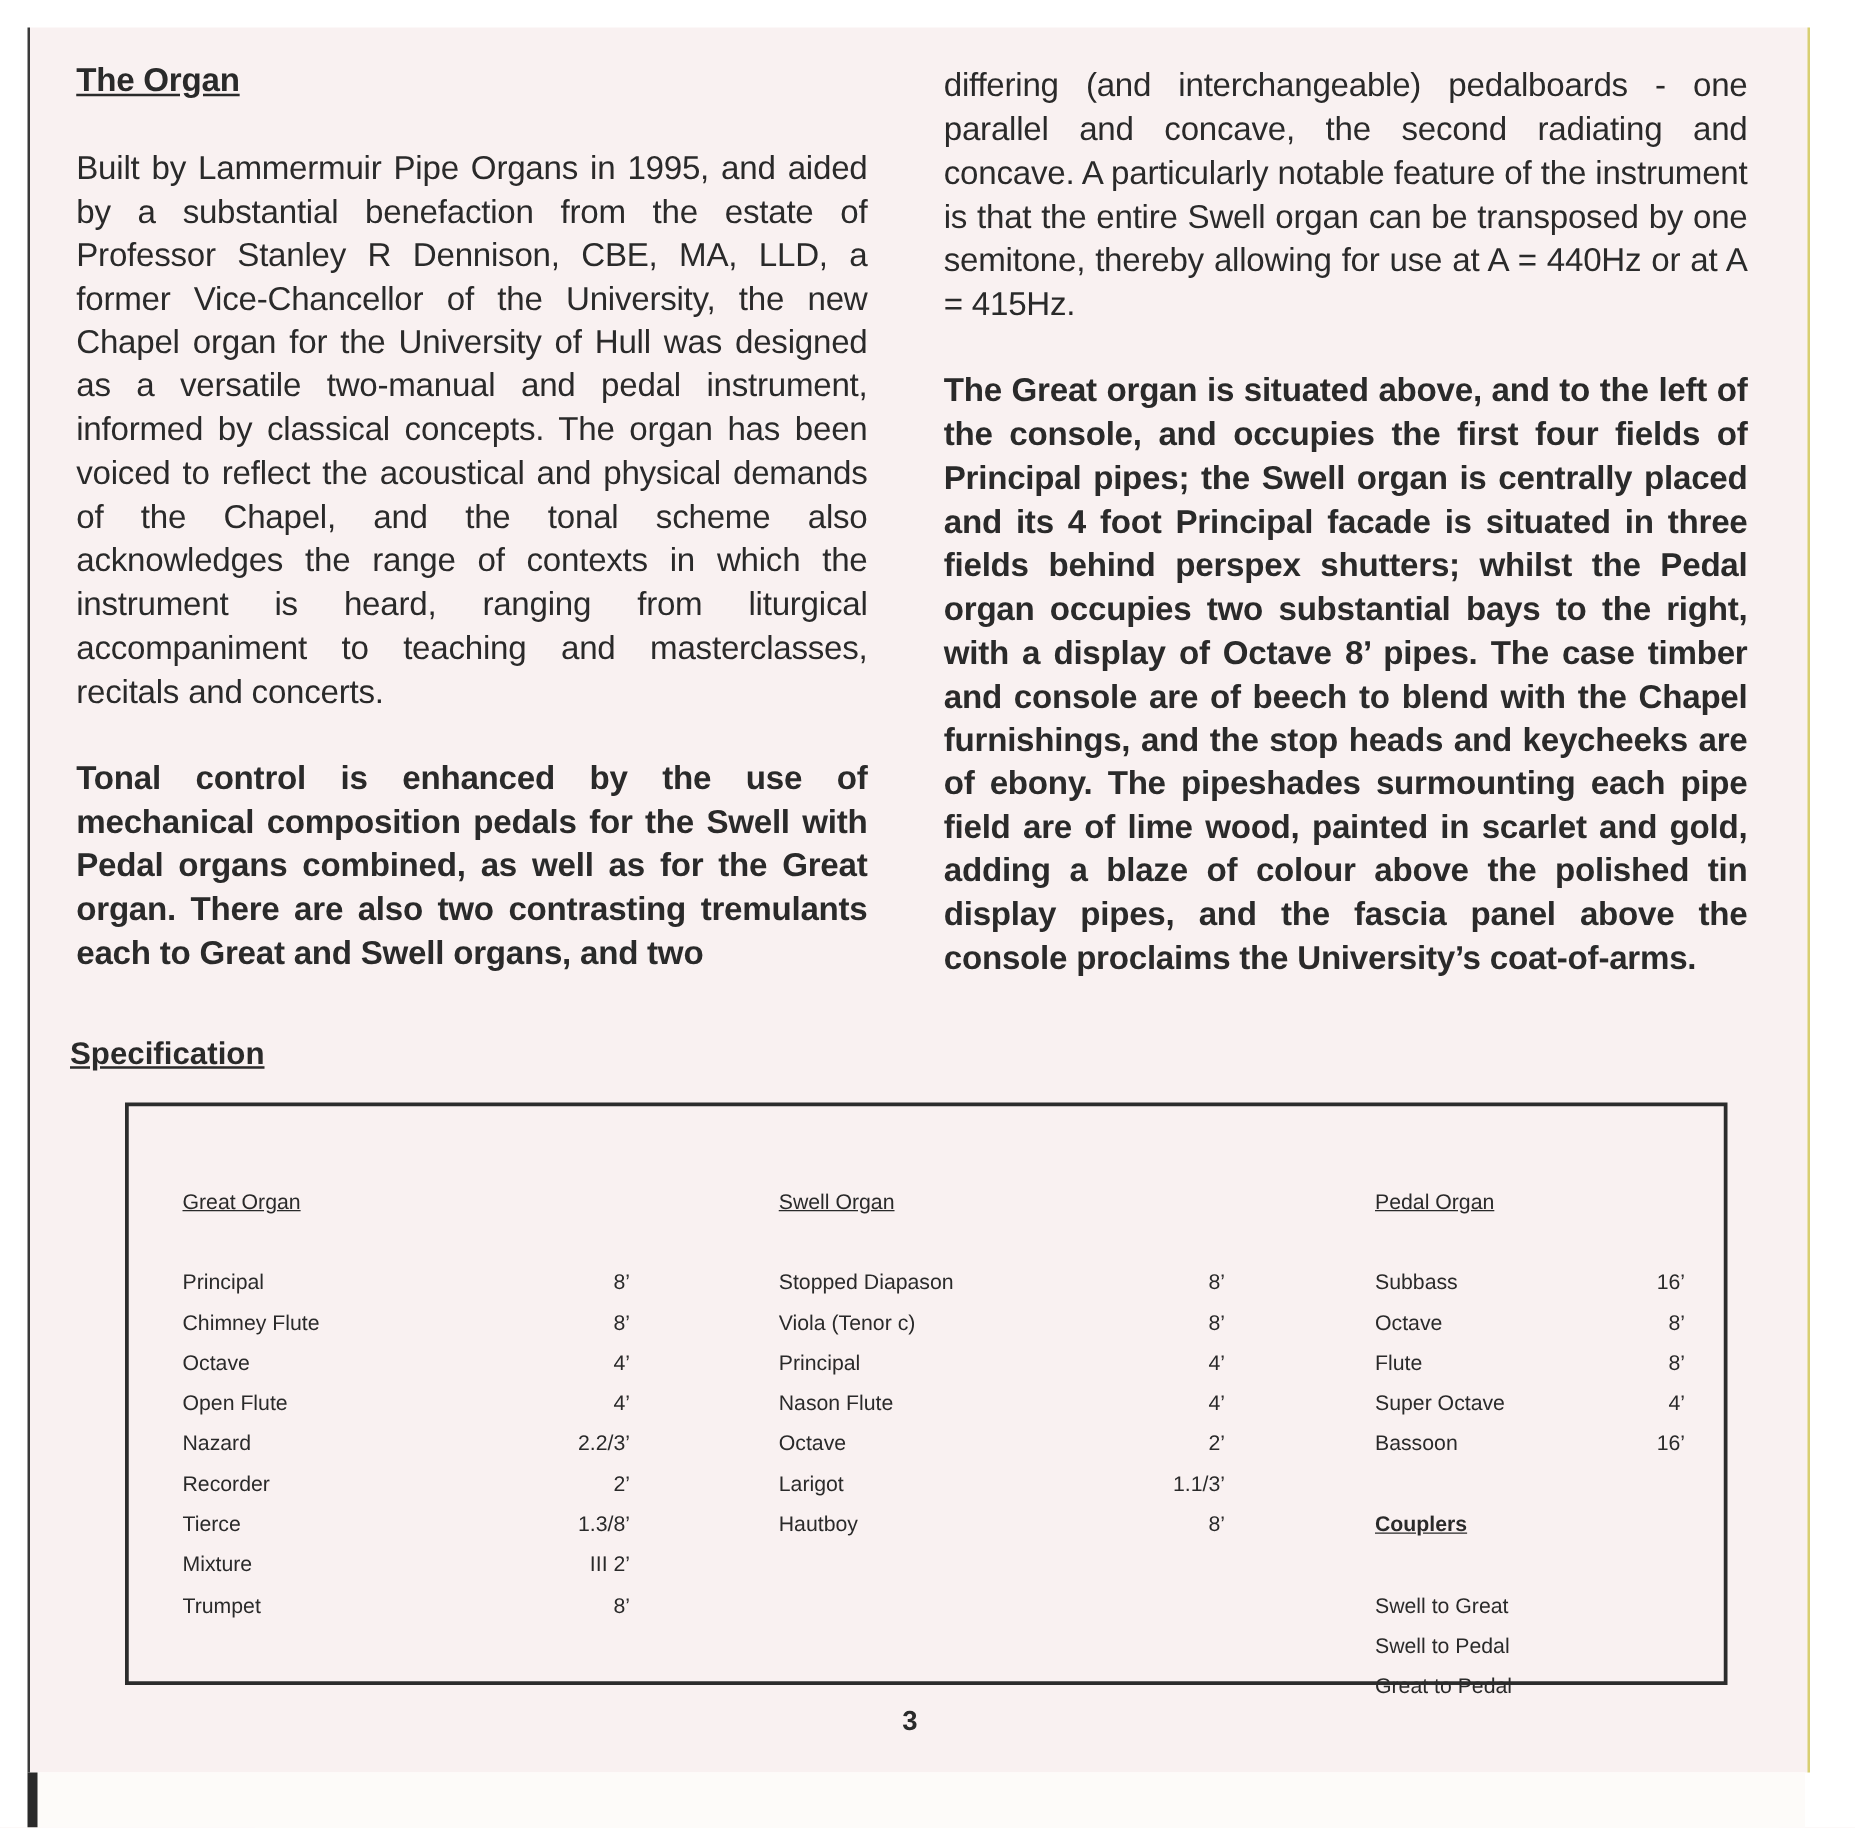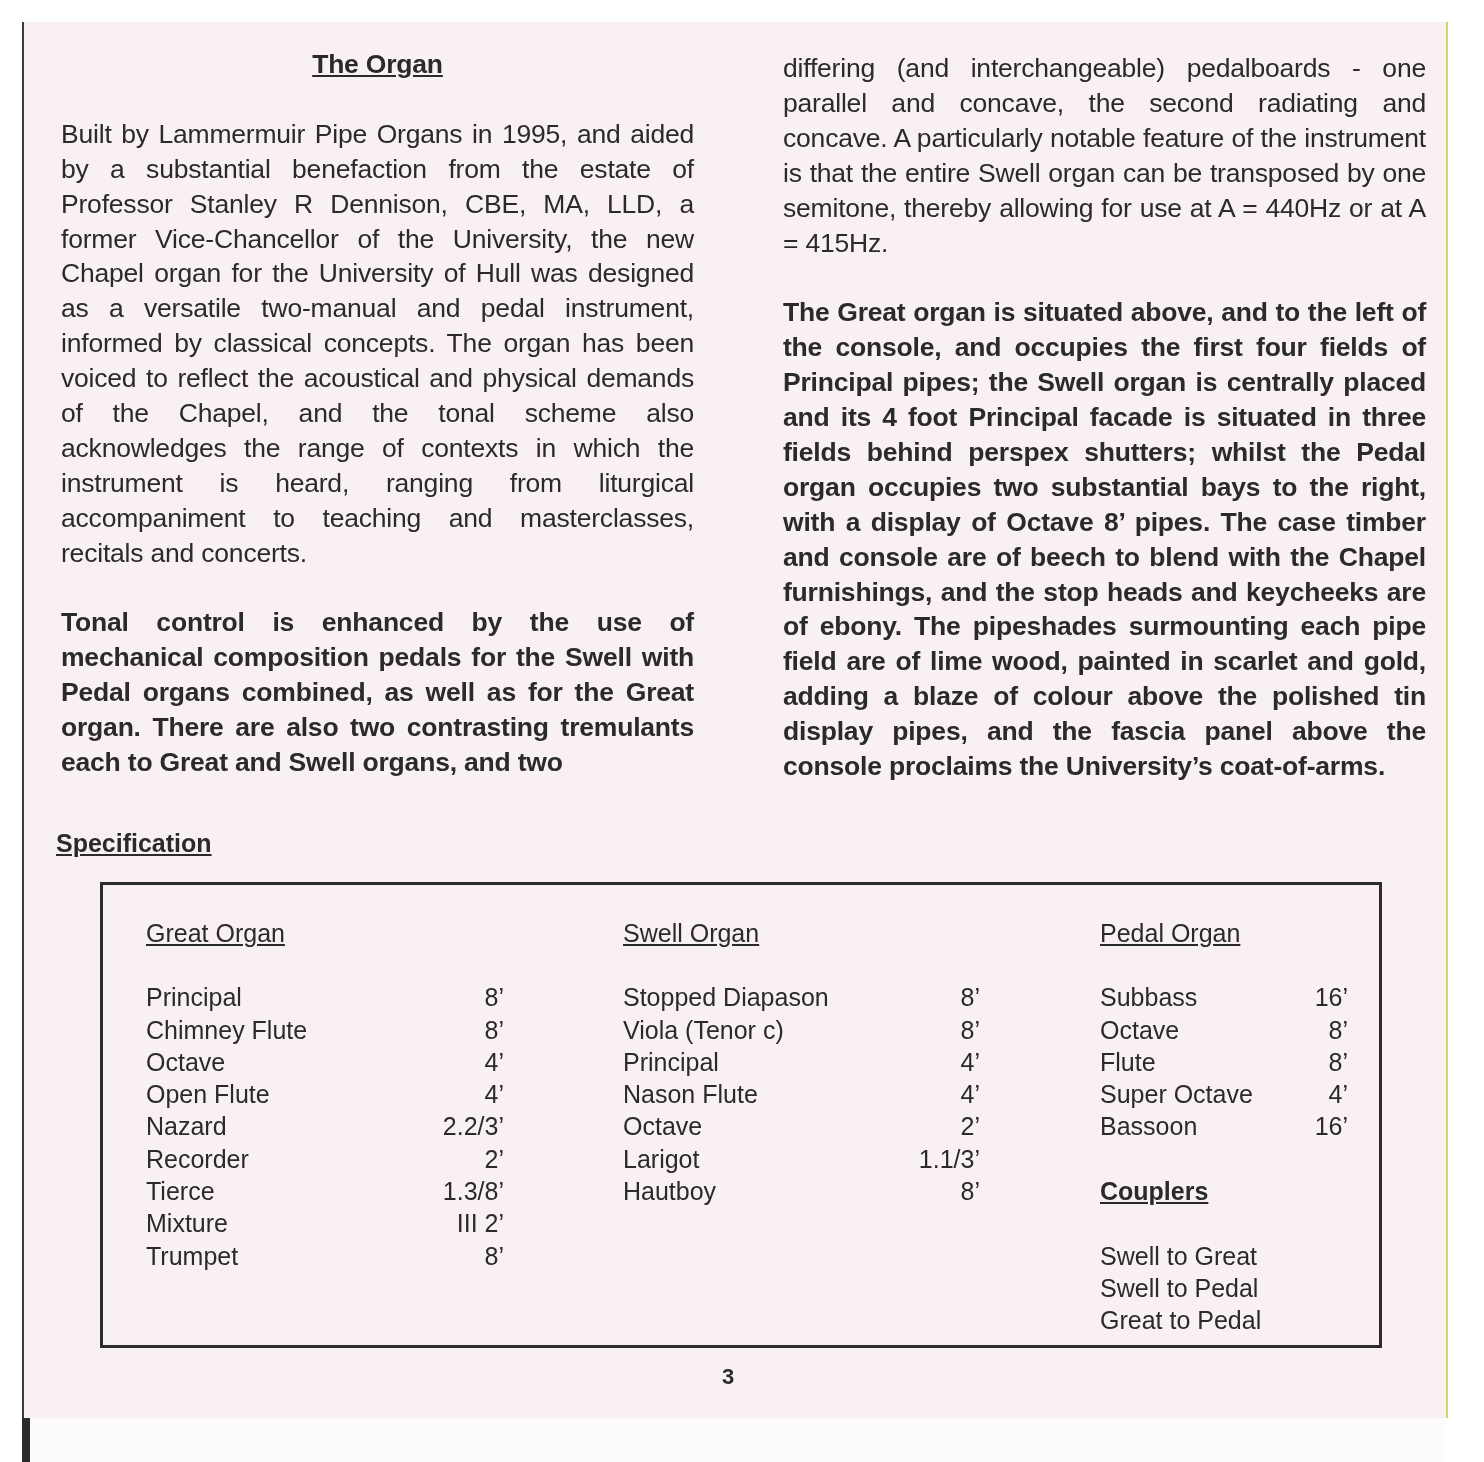--- a/index.html
+++ b/index.html
@@ -18,36 +18,36 @@
     .bottom-strip { position: absolute; left: 24px; top: 1418px; width: 1420px; height: 44px; background: #fdfbf9; }
     .bottom-edge { position: absolute; left: 22px; top: 1418px; width: 8px; height: 44px; background: #2a2a2a; }
 
     .col {
       position: absolute; font-size: 26.5px; line-height: 34.9px; text-align: justify;
       letter-spacing: -0.2px;
     }
     .col p { margin: 0 0 34.9px 0; }
     .col p.last { margin: 0; font-weight: bold; }
     .col-left { left: 61px; top: 47px; width: 633px; }
-    .col-right { left: 755px; top: 51px; width: 643px; margin-left: 28px; }
+    .col-right { left: 755px; top: 51px; width: 643px; }
 
-    .heading { font-weight: bold; text-decoration: underline; font-size: 26.5px; line-height: 34.9px; text-align: center; }
+    .heading { font-weight: bold; text-decoration: underline; font-size: 26.5px; line-height: 34.9px; text-align: left; }
     .col-left .heading { margin-bottom: 34.9px; }
 
     .spec-heading {
       position: absolute; left: 56px; top: 829px;
       font-size: 25px; font-weight: bold; text-decoration: underline;
     }
 
     .spec-box {
       position: absolute; left: 100px; top: 882px; width: 1282px; height: 466px;
       border: 3px solid #2c2c2c; box-sizing: border-box;
     }
 
-    .division { position: absolute; top: 917px; font-size: 25px; }
+    .division { position: absolute; top: 946px; font-size: 17px; }
     .division .title { text-decoration: underline; height: 32.3px; line-height: 32.3px; margin-bottom: 32px; }
     .div-great { left: 146px; width: 358px; }
     .div-swell { left: 623px; width: 357px; }
     .div-pedal { left: 1100px; width: 248px; }
 
     .stop { display: flex; justify-content: space-between; height: 32.3px; line-height: 32.3px; }
     .stop-gap { height: 32.3px; }
     .couplers-title { font-weight: bold; text-decoration: underline; height: 32.3px; line-height: 32.3px; margin-bottom: 32.3px; }
     .coupler { height: 32.3px; line-height: 32.3px; }
 

